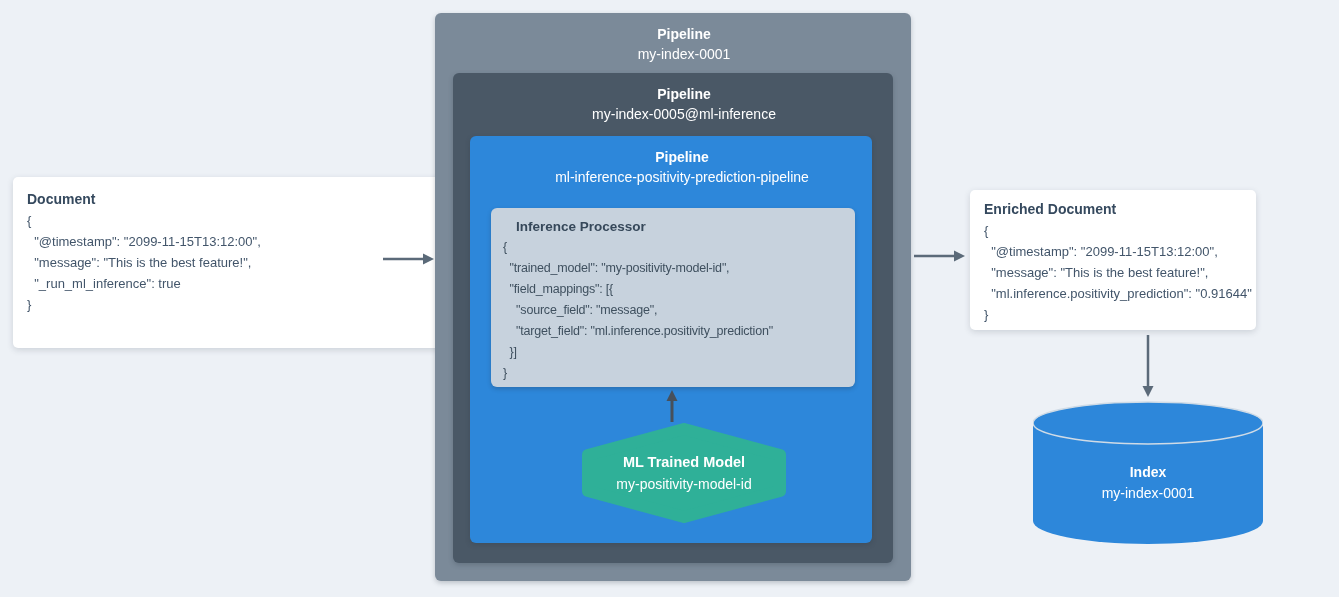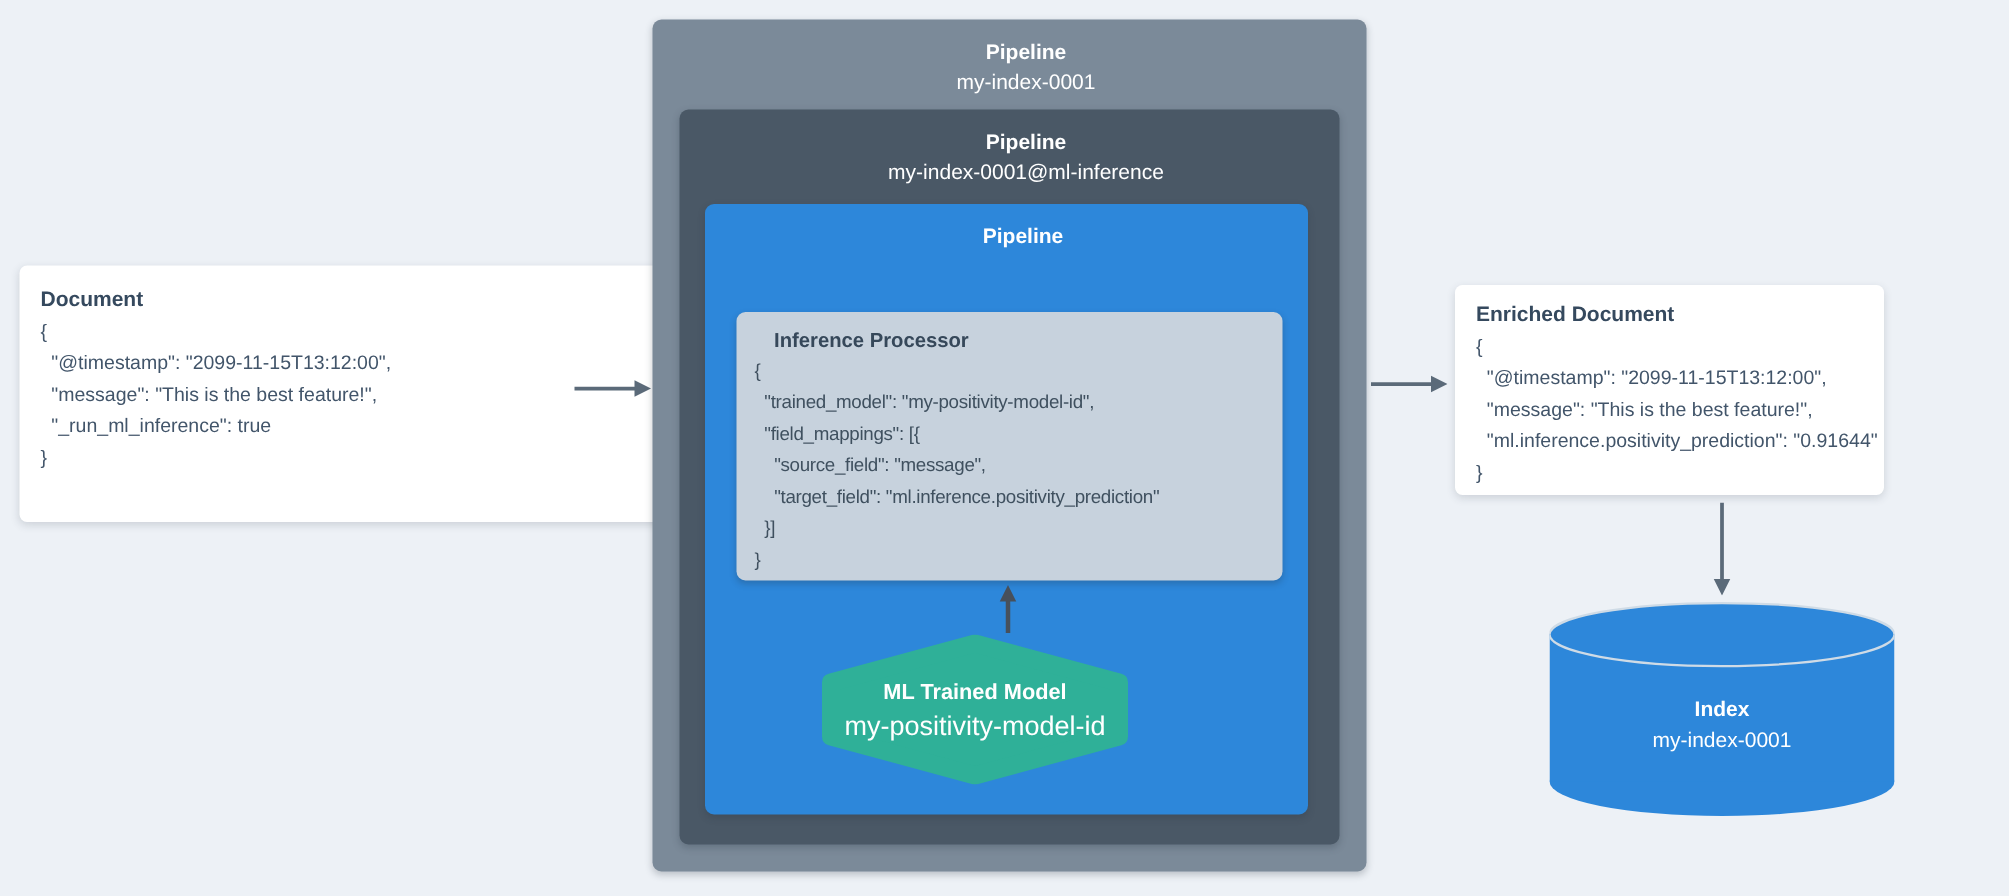--- a/index.html
+++ b/index.html
@@ -53,27 +53,27 @@
   .processor-card .code{font-size:12.5px;letter-spacing:-0.2px;color:#3f505f;}
 
   
   .arrow{position:absolute;}
   .arrow line{stroke:#5b6a79;stroke-width:2.5;}
   .arrow polygon{fill:#5b6a79;}
   .arrow-dark line{stroke:#47505b;stroke-width:3;}
   .arrow-dark polygon{fill:#47505b;}
 
   
-  .hexagon-wrap{position:absolute;left:540px;top:423px;width:220px;height:100px;}
+  .hexagon-wrap{position:absolute;left:574px;top:423px;width:220px;height:100px;}
   .hexagon-text{
     position:absolute;left:0;top:28px;width:100%;
     text-align:center;color:#fff;
   }
   .hexagon-text .hx-title{font-size:14.5px;font-weight:bold;line-height:22px;}
-  .hexagon-text .hx-name{font-size:18px;line-height:22px;}
+  .hexagon-text .hx-name{font-size:14px;line-height:22px;}
 
   
   .cylinder-wrap{position:absolute;left:1033px;top:400px;width:230px;height:146px;}
   .cylinder-text{
     position:absolute;left:1033px;top:462px;width:230px;
     text-align:center;color:#fff;
   }
   .cylinder-text .cy-label{font-size:14px;font-weight:bold;line-height:21px;}
   .cylinder-text .cy-name{font-size:14px;line-height:21px;}
 </style>
@@ -98,26 +98,27 @@
 
   <div class="container outer-pipeline" style="background-color: rgb(123, 138, 153);">
     <div class="pl-header">
       <div class="pl-label">Pipeline</div>
       <div class="pl-name">my-index-0001</div>
     </div>
 
     <div class="container middle-pipeline" style="background-color: rgb(74, 88, 102);">
       <div class="pl-header">
         <div class="pl-label">Pipeline</div>
-        <div class="pl-name">my-index-0001@ml-inference</div>
+        <div class="pl-name">my-index-0005@ml-inference</div>
       </div>
 
       <div class="container inner-pipeline" style="background-color: rgb(45, 135, 218);">
         <div class="pl-header">
           <div class="pl-label">Pipeline</div>
+          <div class="pl-name">ml-inference-positivity-prediction-pipeline</div>
         </div>
 
         <div class="processor-card" style="background-color: rgb(199, 210, 221);">
           <div class="card-title">Inference Processor</div>
           <div class="code">{</div>
           <div class="code">  "trained_model": "my-positivity-model-id",</div>
           <div class="code">  "field_mappings": [{</div>
           <div class="code">    "source_field": "message",</div>
           <div class="code">    "target_field": "ml.inference.positivity_prediction"</div>
           <div class="code">  }]</div>

